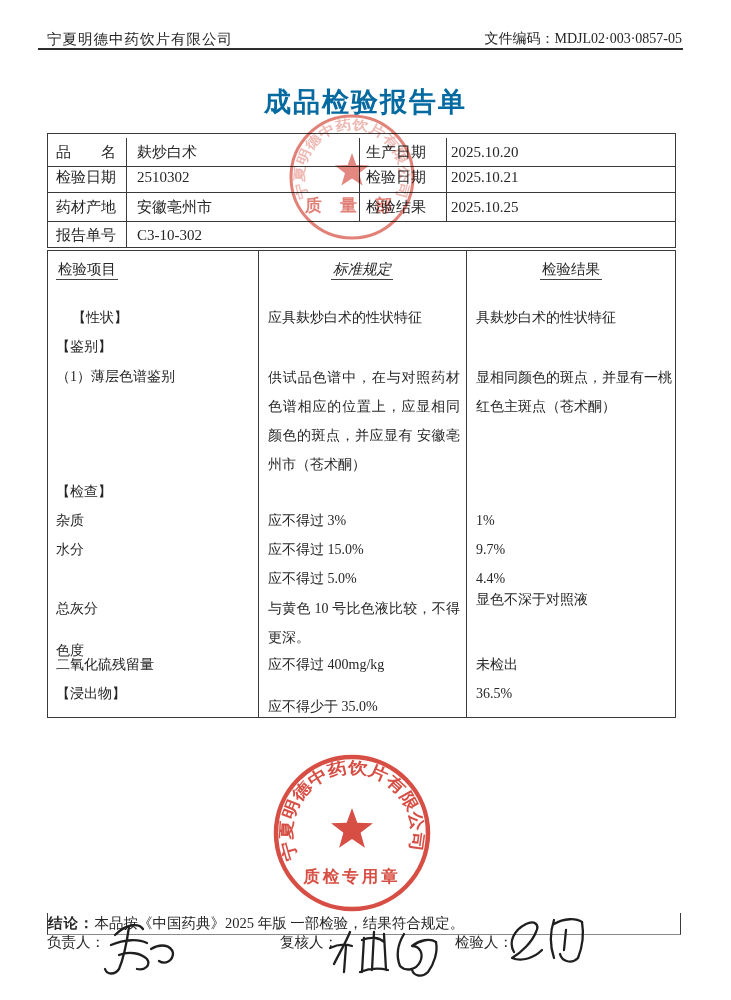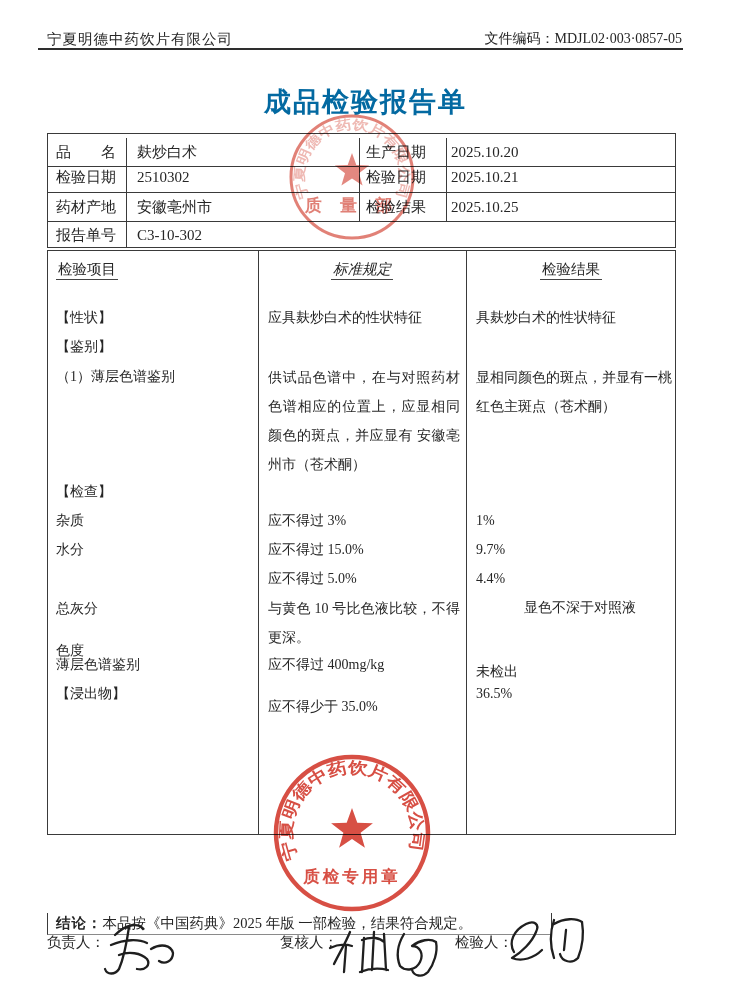--- a/index.html
+++ b/index.html
@@ -19,34 +19,34 @@
     border:1px solid #3a3a3a;box-sizing:border-box;font-size:15px;}
   .info-row{position:absolute;left:0;width:627px;box-sizing:border-box;}
   .info-row .c{position:absolute;top:0;bottom:0;box-sizing:border-box;display:flex;align-items:center;}
   .bline{border-bottom:1px solid #3a3a3a;}
   .c.lab{left:0;width:78px;padding-left:8px;}
   .c.val{left:78px;width:233px;padding-left:10px;border-left:1px solid #3a3a3a;}
   .c.lab2{left:311px;width:87px;padding-left:6px;border-left:1px solid #3a3a3a;}
   .c.val2{left:398px;width:229px;padding-left:4px;border-left:1px solid #3a3a3a;}
   .c.valwide{left:78px;width:549px;padding-left:10px;border-left:1px solid #3a3a3a;}
   
-  .main-table{position:absolute;left:47px;top:250px;width:629px;height:585px;
+  .main-table{position:absolute;left:47px;top:250px;width:629px;height:468px;
     border:1px solid #3a3a3a;box-sizing:border-box;font-size:14px;}
   .colline{position:absolute;top:0;bottom:0;width:1px;background:#3a3a3a;}
   .cl1{left:210px;} .cl2{left:418px;}
   .mt-cell{position:absolute;line-height:20px;white-space:nowrap;}
   .mt-par{position:absolute;line-height:29px;white-space:normal;text-align:justify;}
   .mt-head{font-size:14.5px;}
   .mt-head span{border-bottom:1px solid #444;padding:0 2px 2px 2px;}
   .hc2{left:210px;width:208px;text-align:center;}
   .hc3{left:418px;width:210px;text-align:center;}
   
-  .concl-row{position:absolute;left:47px;top:913px;width:505px;height:22px;box-sizing:border-box;
+  .concl-row{position:absolute;left:47px;top:913px;width:634px;height:22px;box-sizing:border-box;
     border-left:1px solid #3a3a3a;border-right:1px solid #3a3a3a;border-bottom:1px solid #8a8a8a;
-    font-size:14.5px;line-height:21px;padding-left:8px;}
+    font-size:14.5px;line-height:21px;}
   .concl-row b{letter-spacing:1px;}
   .signer-label{position:absolute;top:933px;font-size:14.5px;}
   .sig{position:absolute;}
   .sig path{fill:none;stroke:#1f1f1f;stroke-width:2.3;stroke-linecap:round;stroke-linejoin:round;}
   
   .stamp{position:absolute;mix-blend-mode:multiply;}
   .stamp text{font-family:"Liberation Serif","DejaVu Serif",serif;font-weight:bold;}
 </style>
 </head>
 <body>
@@ -84,21 +84,21 @@
   </div>
 
   <div class="main-table">
     <div class="colline cl1"></div>
     <div class="colline cl2"></div>
 
     <div class="mt-cell mt-head" style="left:8px;top:8px;"><span>检验项目</span></div>
     <div class="mt-cell mt-head hc2" style="top:8px;font-style:italic;"><span>标准规定</span></div>
     <div class="mt-cell mt-head hc3" style="top:8px;"><span>检验结果</span></div>
 
-    <div class="mt-cell" style="left:8px;top:57px;text-align:right;">【性状】</div>
+    <div class="mt-cell" style="left:24px;top:57px;text-align:right;">【性状】</div>
     <div class="mt-cell" style="left:220px;top:57px;">应具麸炒白术的性状特征</div>
     <div class="mt-cell" style="left:428px;top:57px;">具麸炒白术的性状特征</div>
 
     <div class="mt-cell" style="left:8px;top:86px;">【鉴别】</div>
 
     <div class="mt-cell" style="left:8px;top:116px;">（1）薄层色谱鉴别</div>
     <div class="mt-par" style="left:220px;top:112px;width:192px;">供试品色谱中，在与对照药材色谱相应的位置上，应显相同颜色的斑点，并应显有 安徽亳州市（苍术酮）</div>
     <div class="mt-par" style="left:428px;top:112px;width:196px;">显相同颜色的斑点，并显有一桃红色主斑点（苍术酮）</div>
 
     <div class="mt-cell" style="left:8px;top:231px;">【检查】</div>
@@ -110,25 +110,25 @@
     <div class="mt-cell" style="left:8px;top:289px;">水分</div>
     <div class="mt-cell" style="left:220px;top:289px;">应不得过 15.0%</div>
     <div class="mt-cell" style="left:428px;top:289px;">9.7%</div>
 
     <div class="mt-cell" style="left:8px;top:300px;margin-top:48px;">总灰分</div>
     <div class="mt-cell" style="left:220px;top:318px;">应不得过 5.0%</div>
     <div class="mt-cell" style="left:428px;top:318px;">4.4%</div>
 
     <div class="mt-cell" style="left:8px;top:347px;margin-top:43px;">色度</div>
     <div class="mt-par" style="left:220px;top:343px;width:192px;">与黄色 10 号比色液比较，不得更深。</div>
-    <div class="mt-cell" style="left:428px;top:347px;margin-left:48px;">显色不深于对照液</div>
+    <div class="mt-cell" style="left:428px;top:339px;">显色不深于对照液</div>
 
-    <div class="mt-cell" style="left:8px;top:404px;">薄层色谱鉴别</div>
+    <div class="mt-cell" style="left:8px;top:404px;">二氧化硫残留量</div>
     <div class="mt-cell" style="left:220px;top:404px;">应不得过 400mg/kg</div>
-    <div class="mt-cell" style="left:428px;top:404px;margin-top:7px;">未检出</div>
+    <div class="mt-cell" style="left:428px;top:404px;">未检出</div>
 
     <div class="mt-cell" style="left:8px;top:433px;">【浸出物】</div>
     <div class="mt-cell" style="left:220px;top:446px;">应不得少于 35.0%</div>
     <div class="mt-cell" style="left:428px;top:433px;">36.5%</div>
   </div>
 
   <svg class="stamp" style="left:282px;top:107px;opacity:0.88;" width="140" height="140" viewBox="0 0 140 140">
     <circle cx="70" cy="70" r="61" fill="none" stroke="#d95f53" stroke-width="3" opacity="0.9"></circle>
     <path id="arcTop" d="M 26.5,90.3 A 48,48 0 1 1 113.5,90.3" fill="none"></path>
     <text font-size="13" fill="#d95f53" opacity="0.5">

